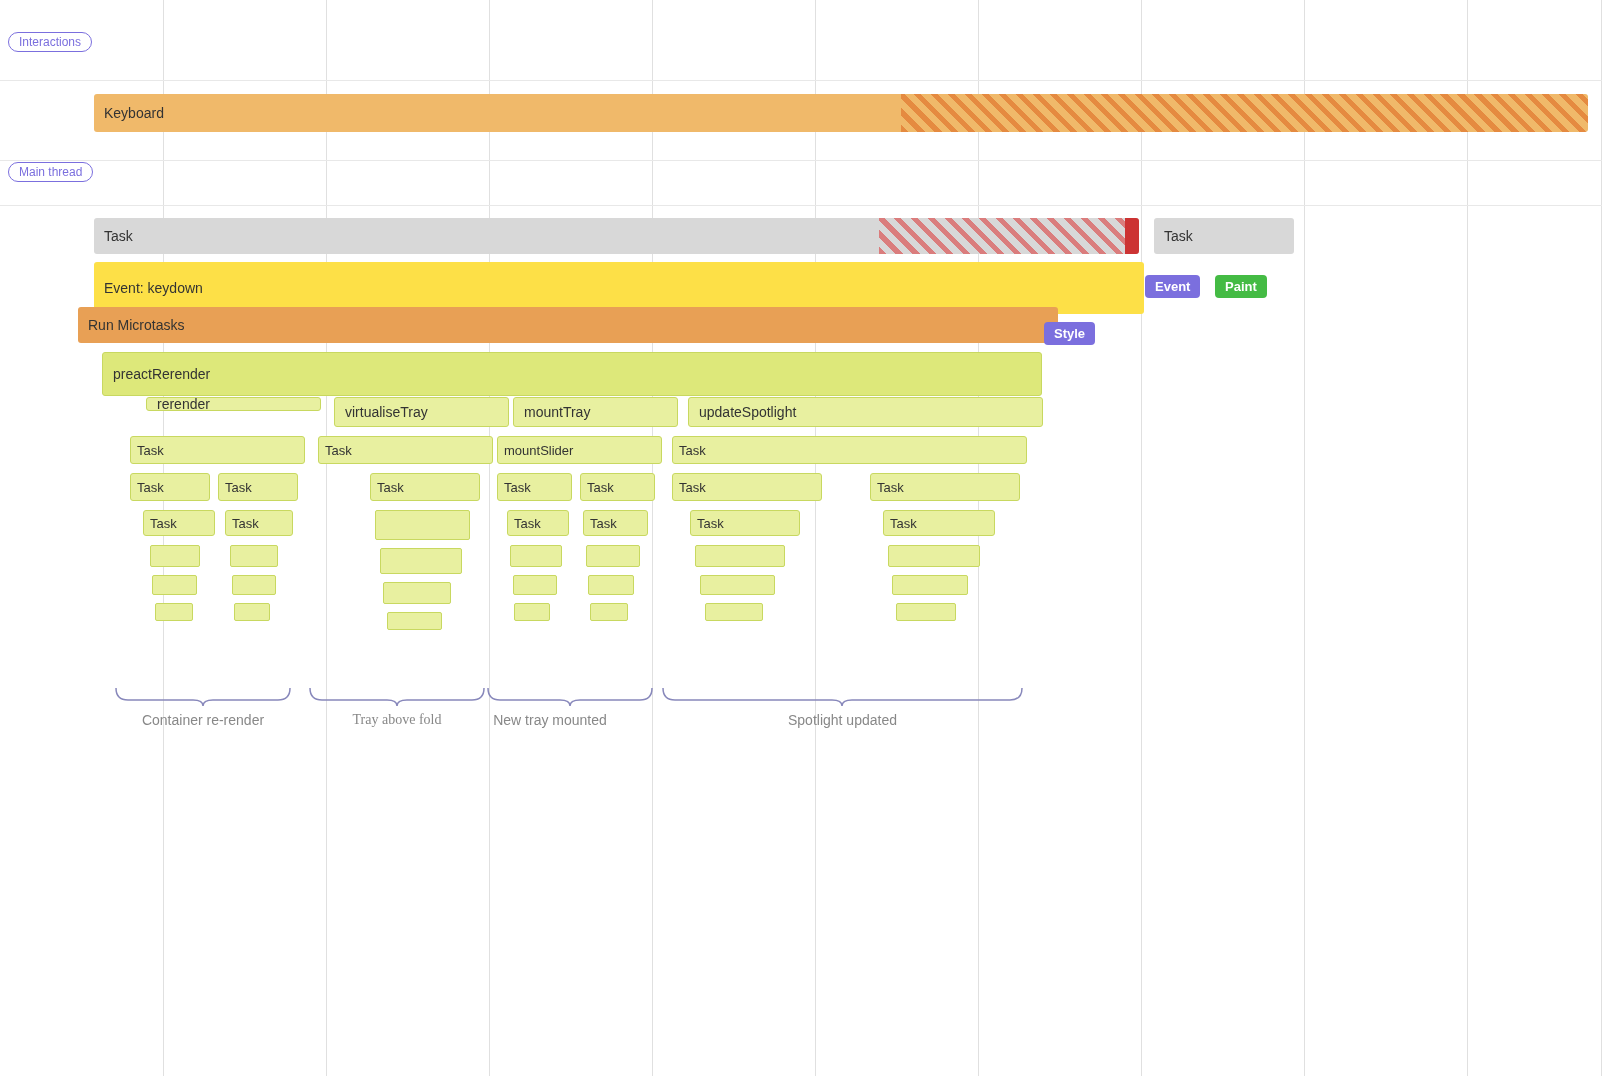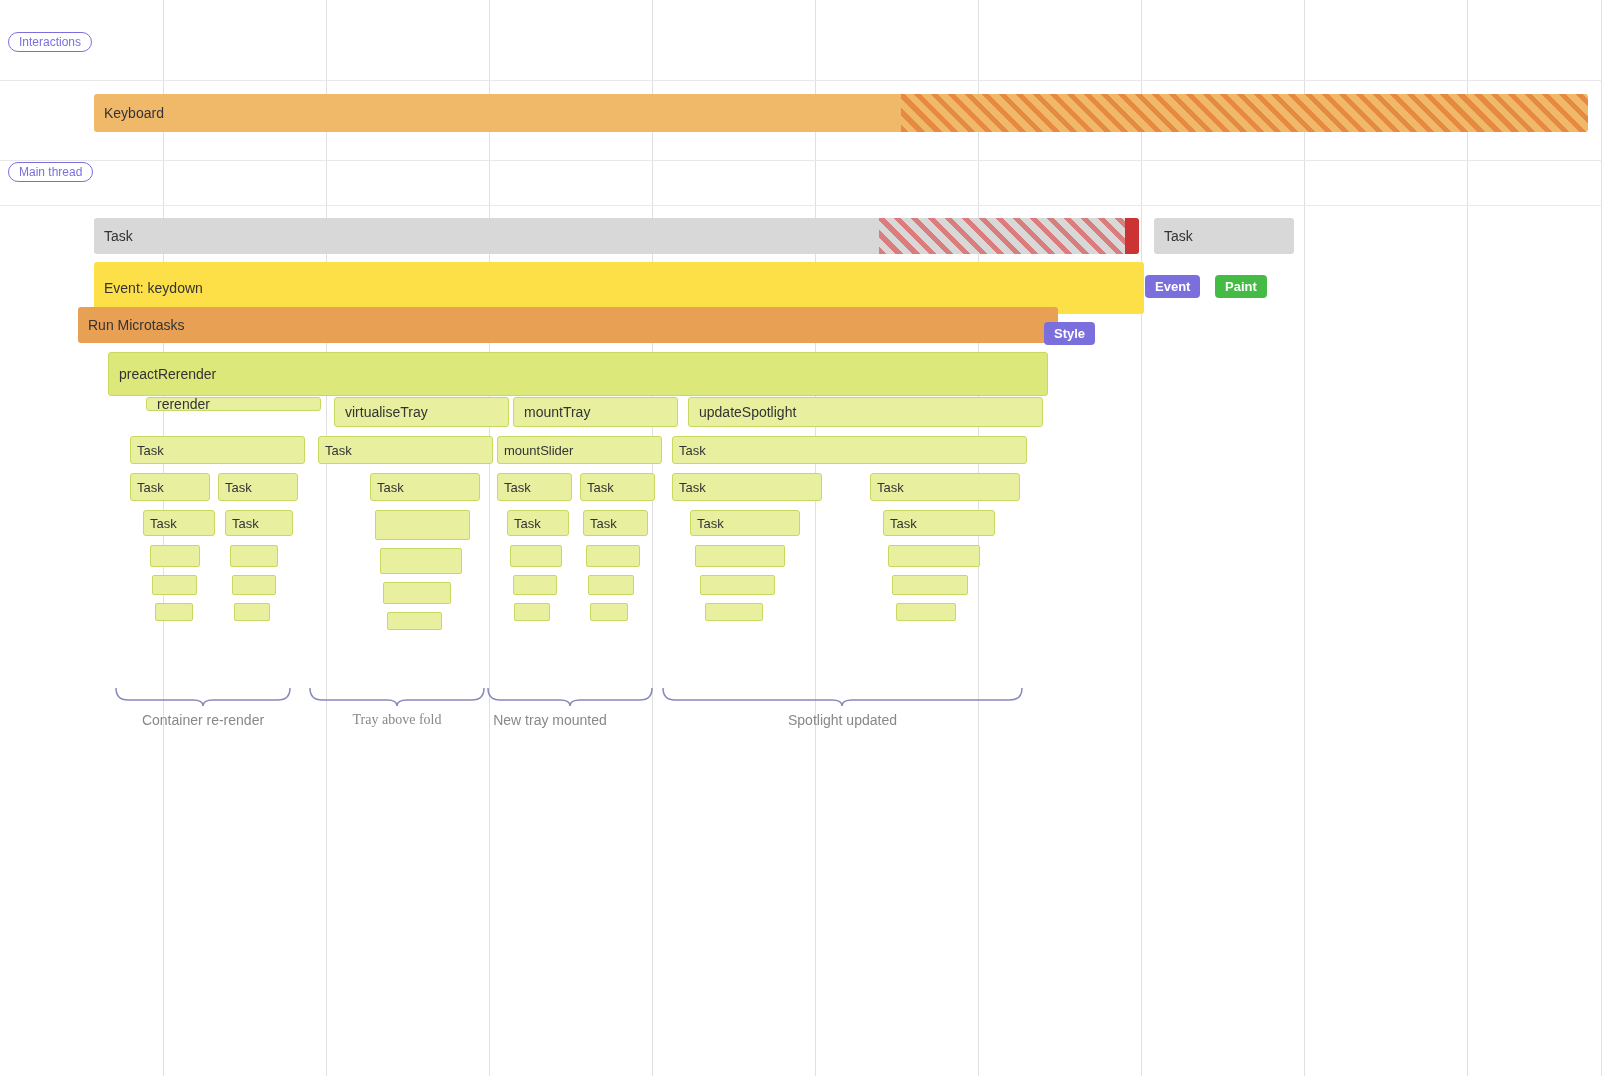--- a/index.html
+++ b/index.html
@@ -180,21 +180,21 @@
   </div>
 
   <div class="bar" style="top: 262px; left: 78px; width: 1050px; height: 52px; background: #fde047; z-index: 3;">
     <span>Event: keydown</span>
   </div>
 
   <div class="bar" style="top: 307px; left: 62px; width: 980px; height: 36px; background: #e8a055; z-index: 3;">
     <span>Run Microtasks</span>
   </div>
 
-  <div class="bar" style="top: 352px; left: 92px; width: 940px; height: 44px; background: #dde87a; z-index: 3; border: 1px solid #c8d860;">
+  <div class="bar" style="top: 352px; left: 86px; width: 940px; height: 44px; background: #dde87a; z-index: 3; border: 1px solid #c8d860;">
     <span>preactRerender</span>
   </div>
 
   <div class="bar" style="top: 397px; left: 130px; width: 175px; height: 14px; background: #e8f0a0; border: 1px solid #c8d860; z-index:4;">
     <span>rerender</span>
   </div>
 
   <div class="bar" style="top: 397px; left: 318px; width: 175px; height: 30px; background: #e8f0a0; border: 1px solid #c8d860; z-index:4;">
     <span>virtualiseTray</span>
   </div>

